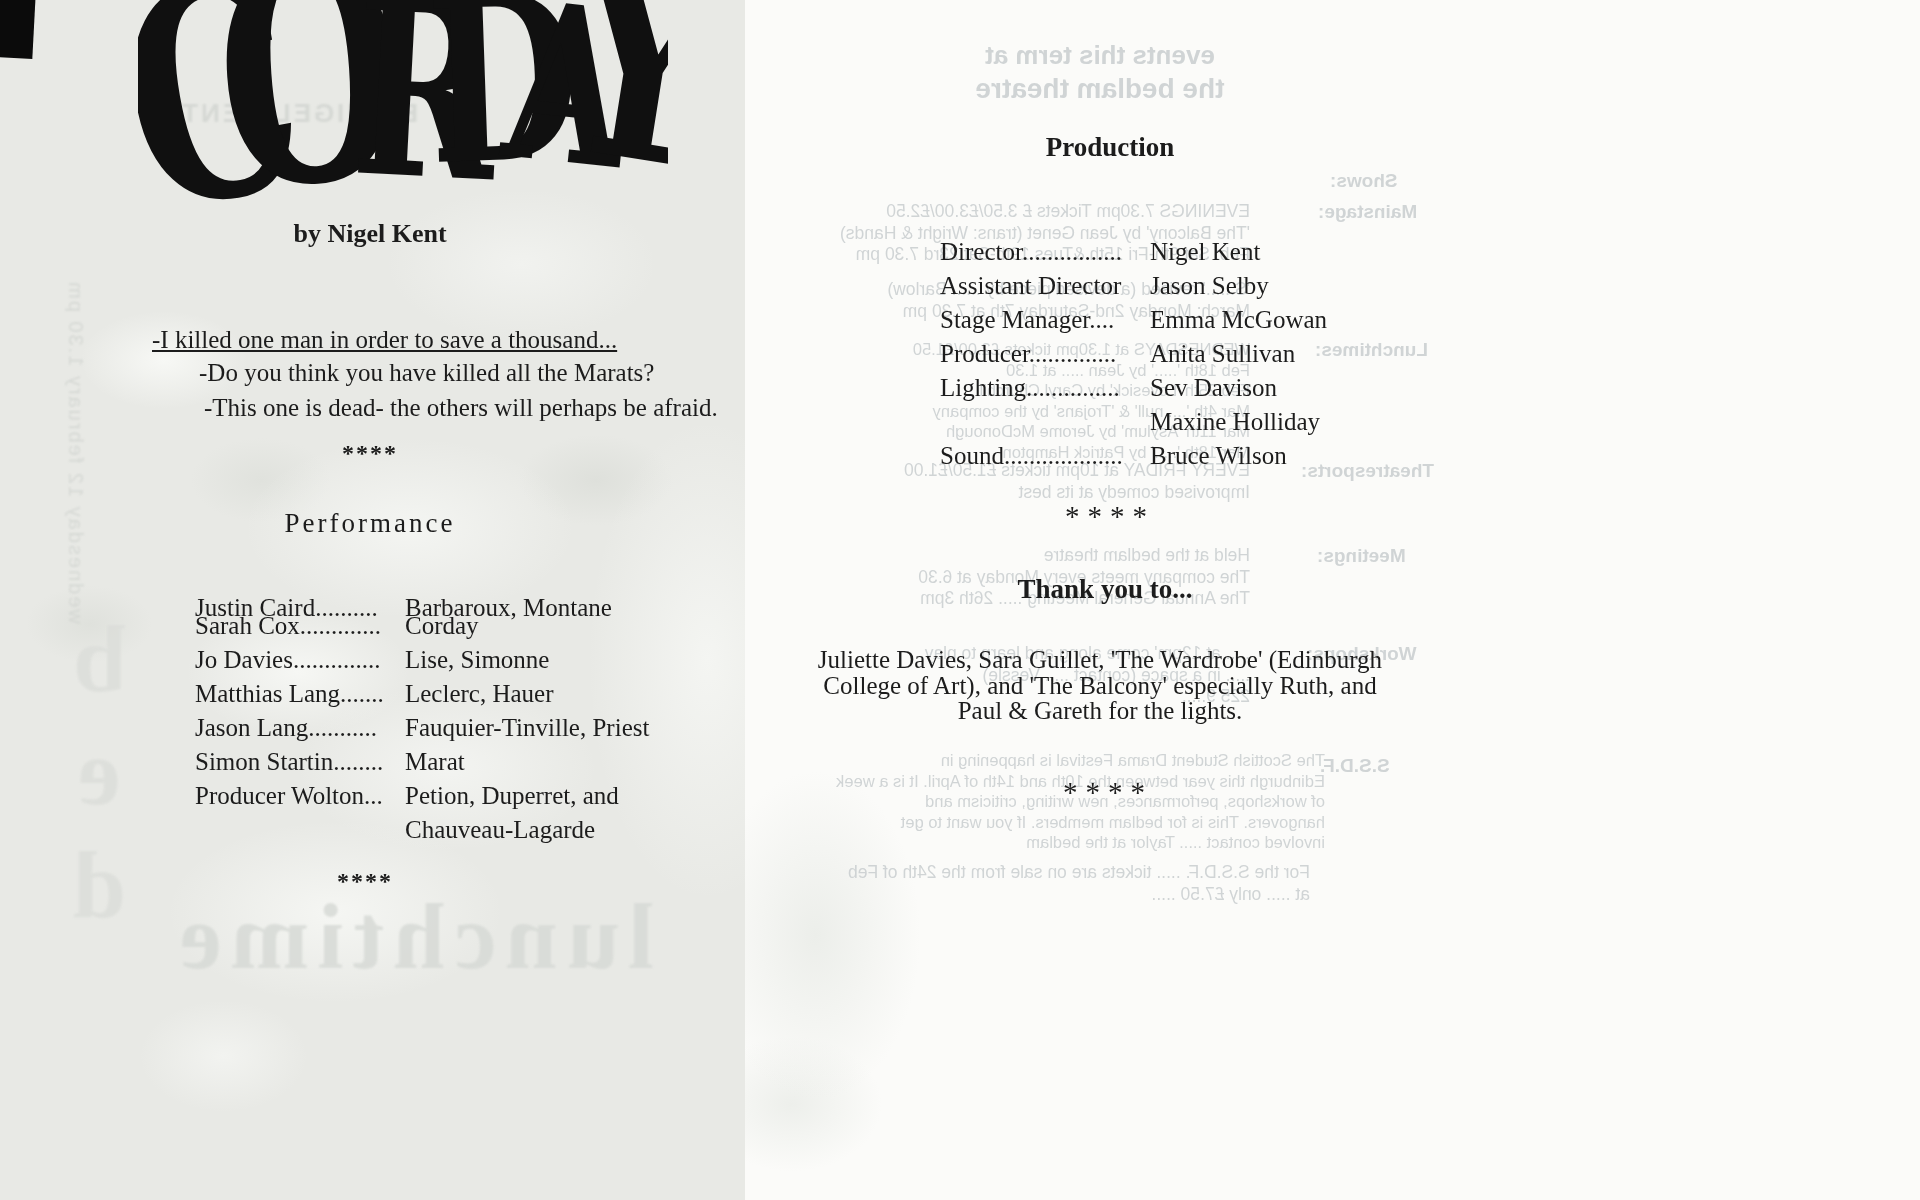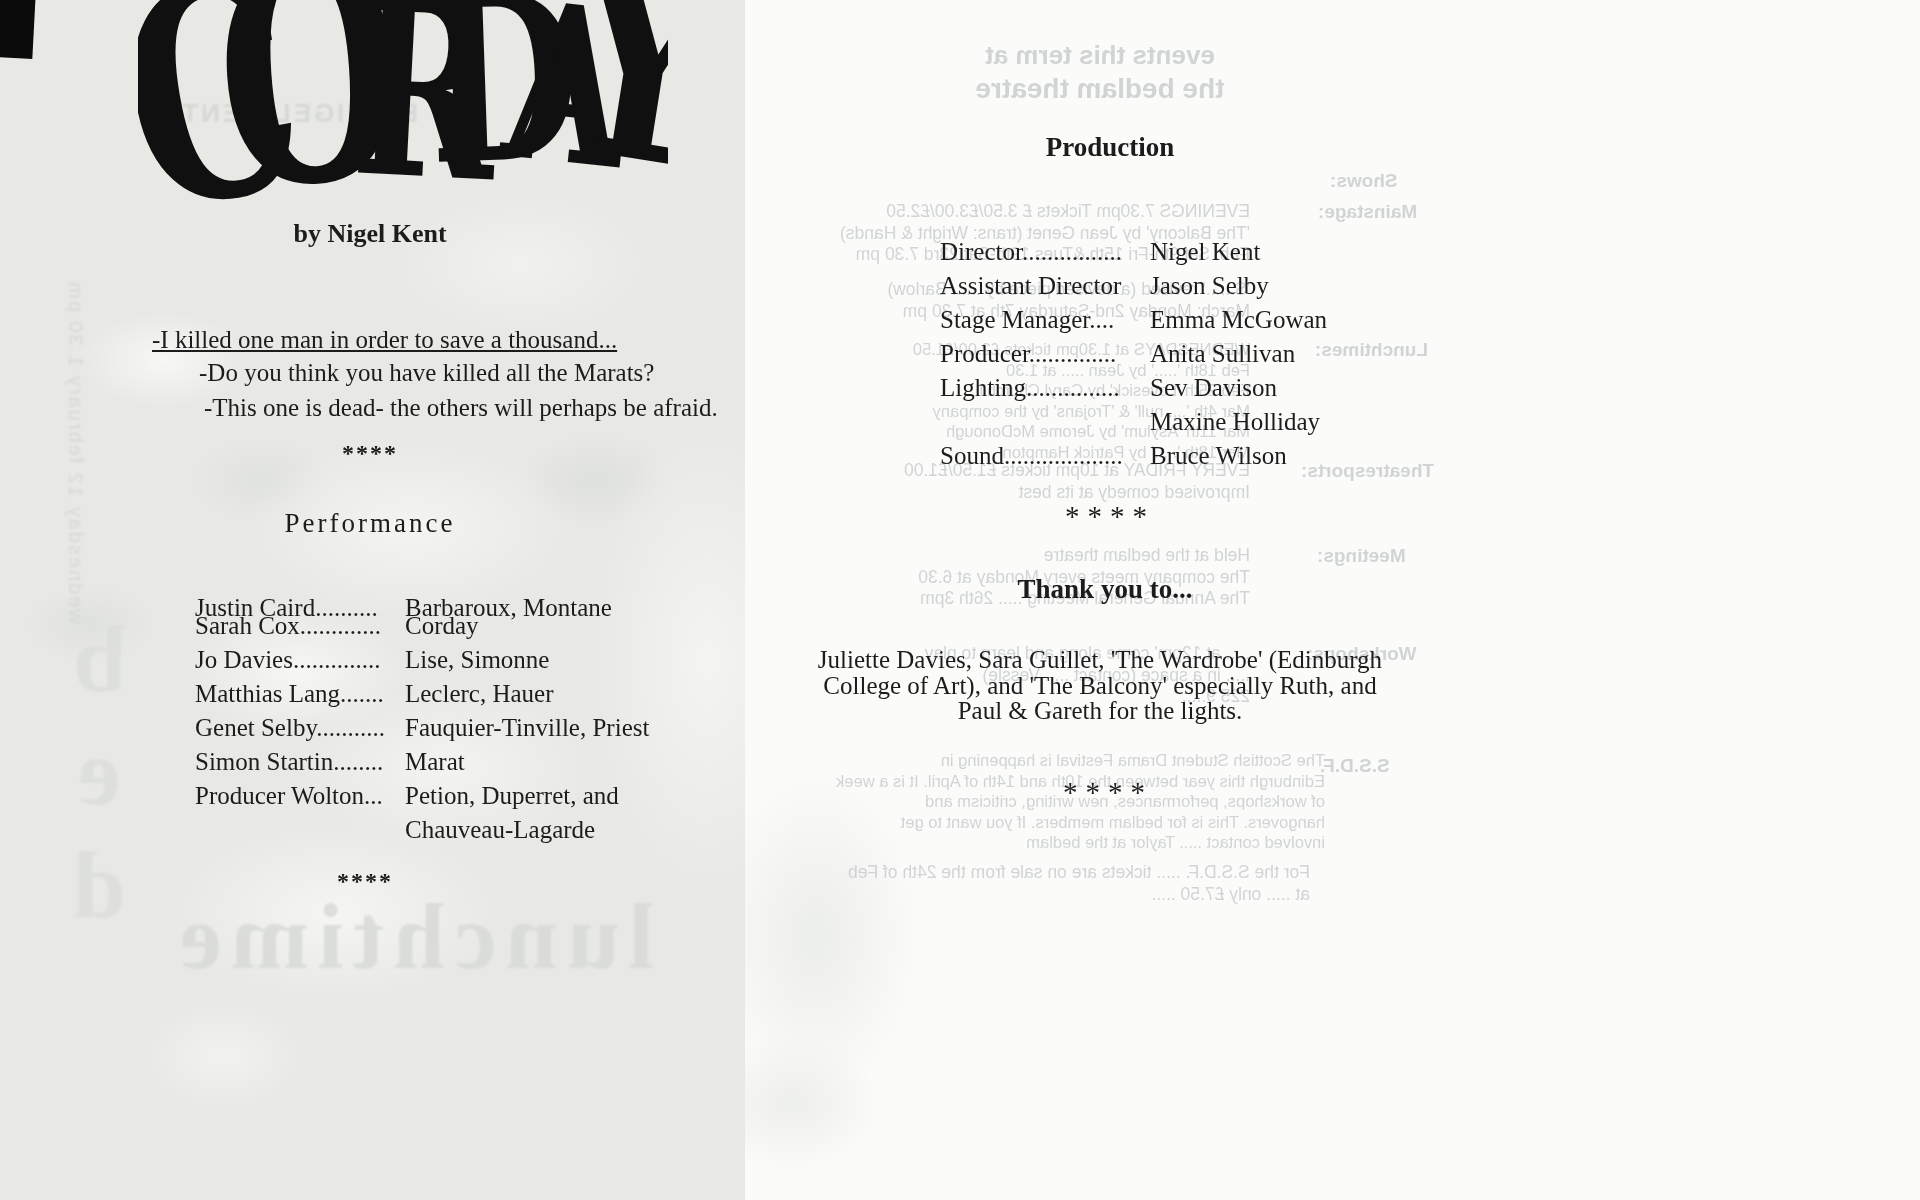--- a/index.html
+++ b/index.html
@@ -95,21 +95,21 @@
     </div>
     <div class="cast-row" style="top:68px;">
       <span class="cast-actor">Jo Davies..............</span>
       <span class="cast-roles">Lise, Simonne</span>
     </div>
     <div class="cast-row" style="top:102px;">
       <span class="cast-actor">Matthias Lang.......</span>
       <span class="cast-roles">Leclerc, Hauer</span>
     </div>
     <div class="cast-row" style="top:136px;">
-      <span class="cast-actor">Genet Selby...........</span>
+      <span class="cast-actor">Jason Lang...........</span>
       <span class="cast-roles">Fauquier-Tinville, Priest</span>
     </div>
     <div class="cast-row" style="top:170px;">
       <span class="cast-actor">Simon Startin........</span>
       <span class="cast-roles">Marat</span>
     </div>
     <div class="cast-row" style="top:204px;">
       <span class="cast-actor">Producer Wolton...</span>
       <span class="cast-roles">Petion, Duperret, and</span>
     </div>

